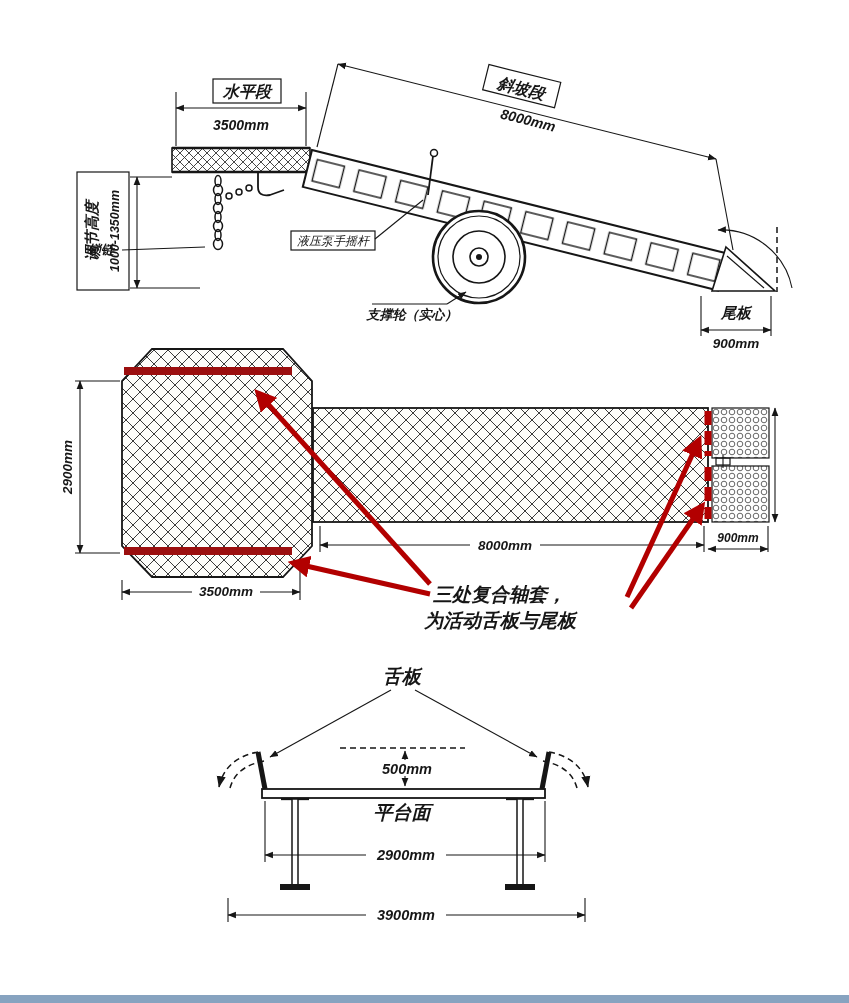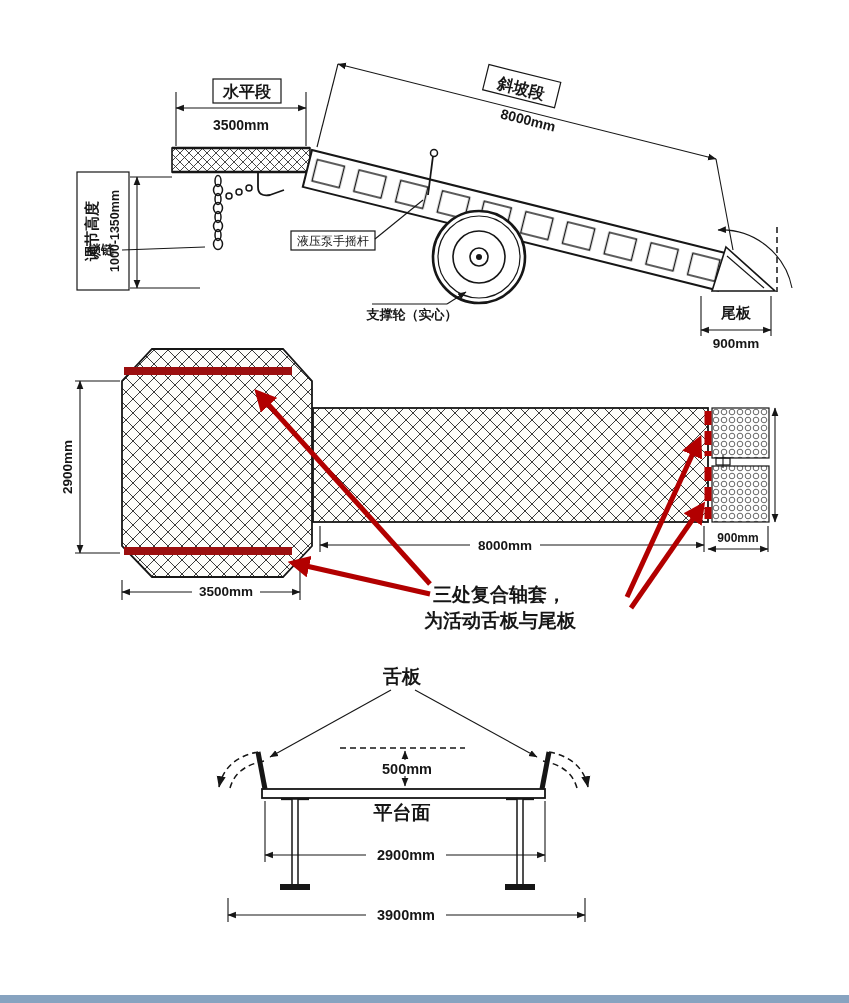--- a/index.html
+++ b/index.html
@@ -1,17 +1,17 @@
 <!DOCTYPE html>
 <html><head>
 <meta charset="utf-8">
 <style>
   html,body{margin:0;padding:0;background:#ffffff;}
   #stage{position:relative;width:849px;height:1003px;background:#ffffff;overflow:hidden;
-         font-family:"Liberation Sans",sans-serif;}
+         font-family:"Liberation Sans",sans-serif;font-style:italic;}
   svg{position:absolute;left:0;top:0;}
   svg text{font-family:"Liberation Sans",sans-serif;fill:#161616;}
   .thin{stroke:#161616;stroke-width:1.1;fill:none;}
   .med{stroke:#161616;stroke-width:1.8;fill:none;}
   .thick{stroke:#161616;stroke-width:2.3;fill:none;}
   .box{fill:none;stroke:#161616;stroke-width:1.2;}
   .dash{stroke:#161616;stroke-width:1.5;fill:none;stroke-dasharray:6 4;}
   .redln{stroke:#b20000;stroke-width:5;fill:none;}
   .redbar{stroke:#9b0f0f;stroke-width:8;fill:none;}
   .redhinge{stroke:#b20000;stroke-width:7;fill:none;stroke-dasharray:14 6;}

